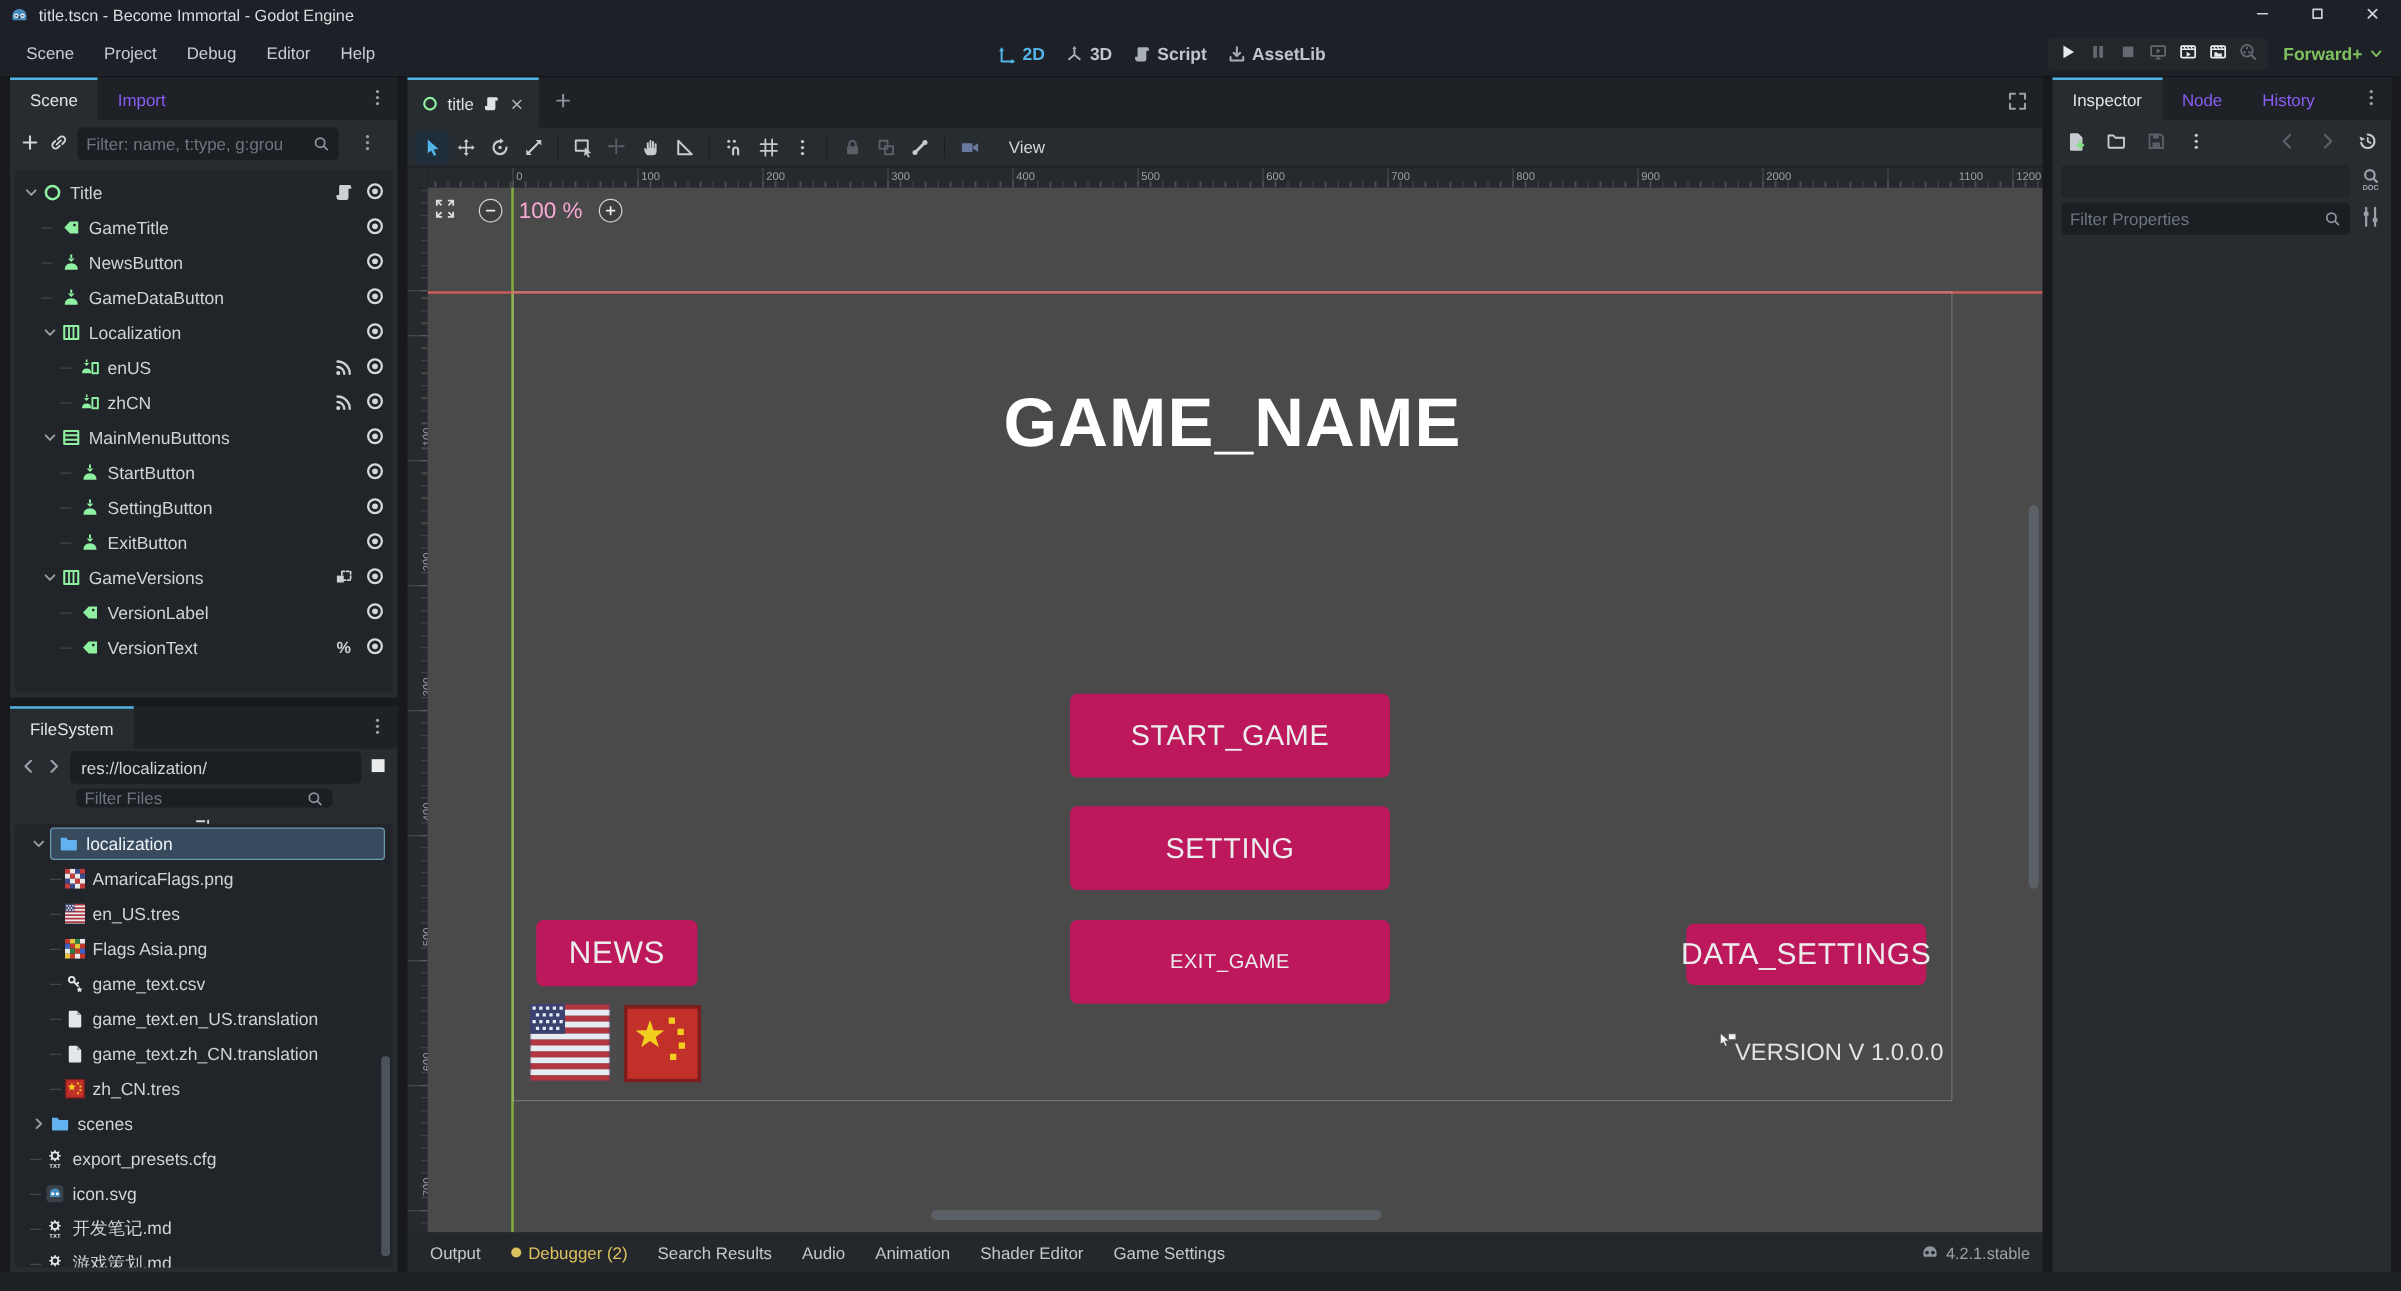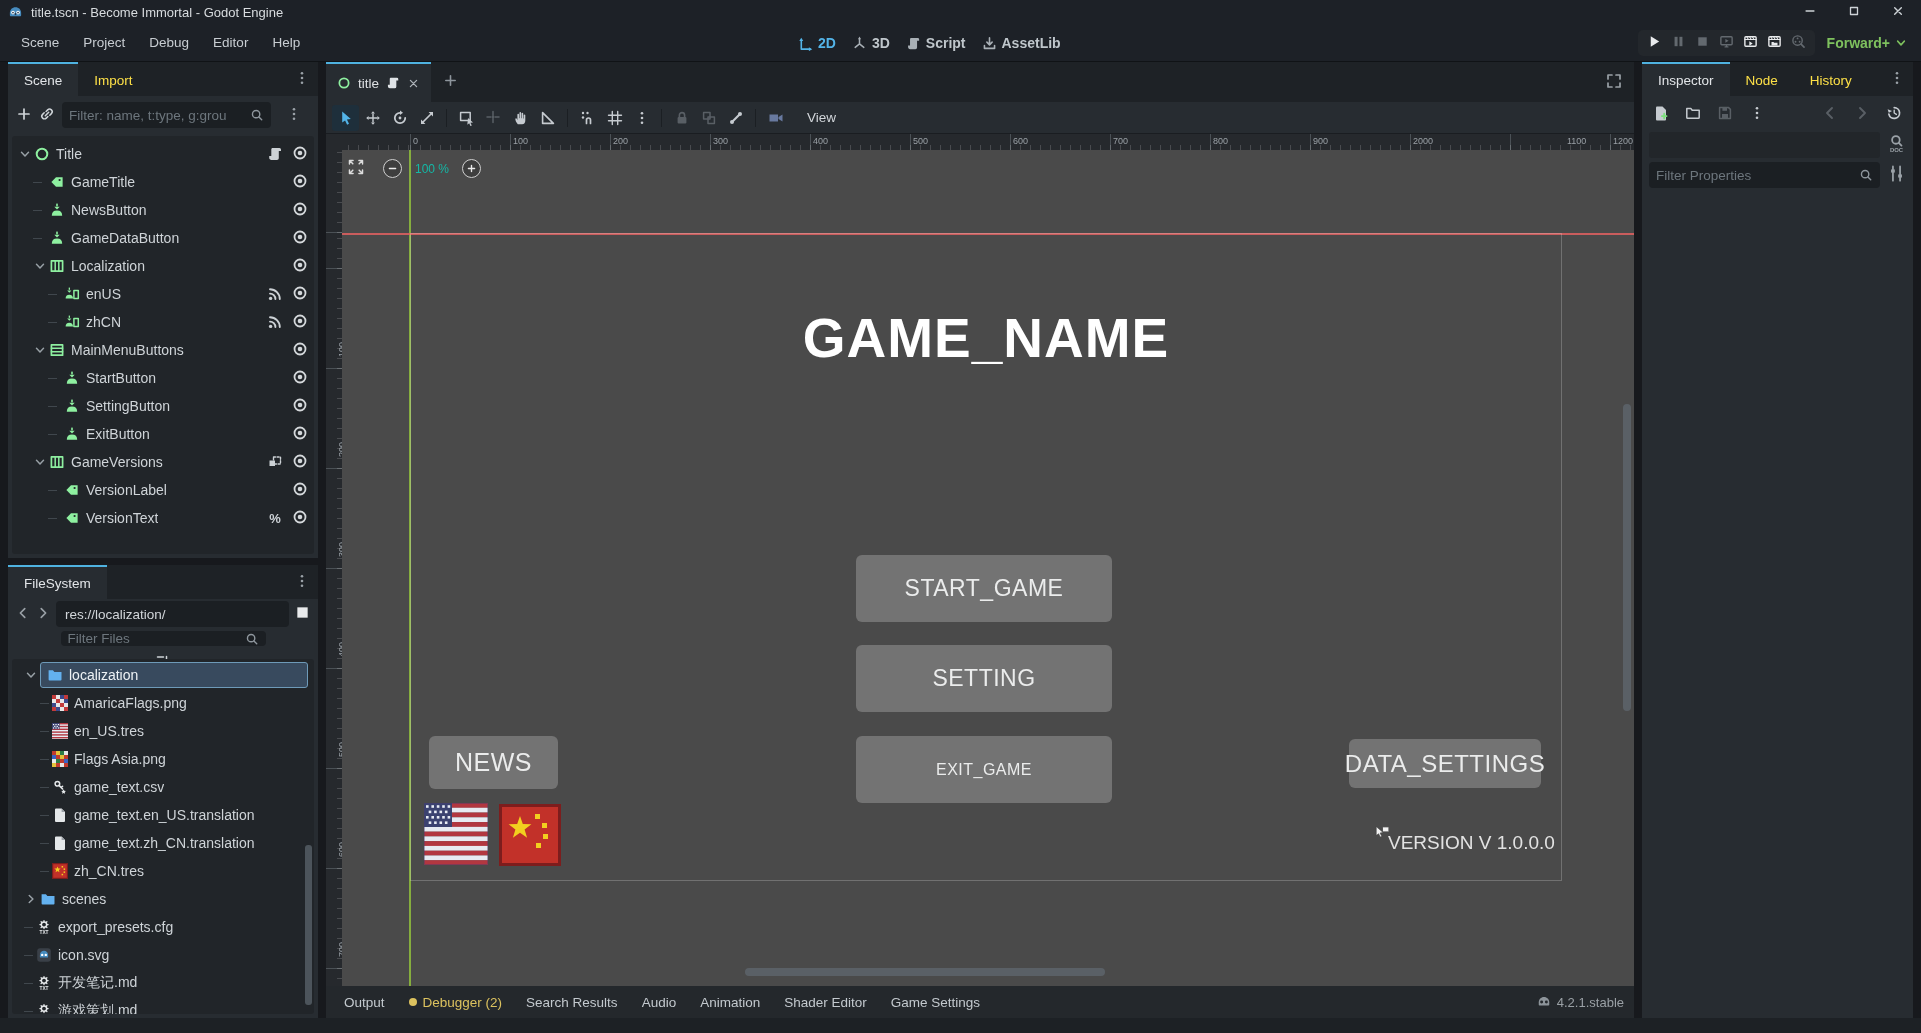--- a/index.html
+++ b/index.html
@@ -33,21 +33,21 @@
   .playbar { position:absolute; right:0; top:0; height:38px; display:flex; align-items:center; gap:12px; padding-right:14px; }
   .play-group { display:flex; align-items:center; gap:9px; background:#23272c; border-radius:5px; padding:4px 9px; }
   .play-btn .icon { width:15px; height:15px; color:#e8eaec; }
   .play-btn.dim .icon { color:#63696f; }
   .renderer { display:flex; align-items:center; gap:5px; color:var(--forward-green); font-weight:bold; font-size:14px; }
   .renderer .icon { width:12px; height:12px; }
 
   
   .panel { position:absolute; background:var(--panel); }
   .dock-tabs { height:34px; background:#1e2226; display:flex; align-items:stretch; }
-  .dock-tab { padding:0 16px; display:flex; align-items:center; font-size:13.5px; color:#fde047; border-top:2px solid transparent; }
+  .dock-tab { padding:0 16px; display:flex; align-items:center; font-size:13.5px; color:#8b5cf6; border-top:2px solid transparent; }
   .dock-tab.active { background:var(--panel); color:#e2e5e8; border-top-color:var(--accent); }
   .dock-menu { margin-left:auto; align-self:center; color:#9aa1a7; padding:0 8px; }
   .filter-box { flex:1; display:flex; align-items:center; background:#1b1f23; border-radius:4px; height:26px; padding:0 7px; min-width:0; }
   .filter-box input { flex:1; background:none; border:none; outline:none; color:#cfd4d8; font-size:13.5px; min-width:0; }
   .filter-box input::placeholder { color:#6d767d; }
   .filter-box .icon { color:#8e969d; width:14px; height:14px; }
 
   
   .left-dock { position:absolute; left:8px; top:62px; width:310px; height:956px; }
   .scene-panel { left:0; top:0; width:310px; height:496px; }
@@ -109,22 +109,22 @@
 
   .canvas { position:absolute; left:342px; top:150px; width:1292px; height:836px; background:var(--canvas-bg); overflow:hidden; }
   .axis-y { position:absolute; left:67px; top:0; width:2px; height:100%; background:var(--axis-y); opacity:.85; }
   .axis-x { position:absolute; left:0; top:83px; width:100%; height:2px; background:var(--axis-x); opacity:.85; }
   .scene-rect { position:absolute; left:68px; top:83px; width:1152px; height:648px; border:1px solid rgba(255,255,255,.22); }
   .canvas-zoom { position:absolute; left:5px; top:8px; display:flex; align-items:center; color:#e4e4e4; }
   .cv-ic { color:#dcdcdc; margin-right:18px; } .cv-ic .icon { width:18px; height:18px; }
   .zoom-btn { width:19px; height:19px; border-radius:50%; background:#3e3e3e; border:1.5px solid #cfcfcf; color:#eaeaea;
     display:flex; align-items:center; justify-content:center; }
   .zoom-btn .icon { width:11px; height:11px; }
-  .zoom-lbl { margin:0 13px; font-size:12px; color:#14b8a6; }
-  .g-btn { position:absolute; background:#737373; border-radius:6px; color:#ebecec; display:flex; align-items:center; justify-content:center; letter-spacing:.5px; }
+  .zoom-lbl { margin:0 13px; font-size:18px; color:#f9a8d4; }
+  .g-btn { position:absolute; background:#be185d; border-radius:6px; color:#ebecec; display:flex; align-items:center; justify-content:center; letter-spacing:.5px; }
   .game-title { position:absolute; left:0; width:100%; top:72px; text-align:center; color:#fff; font-size:55px; font-weight:600; letter-spacing:1px; }
   .version-txt { position:absolute; left:977px; top:598px; font-size:19px; color:#e3e3e3; }
   .drag-cursor { position:absolute; left:962px; top:591px; width:18px; height:18px; }
   .flag { position:absolute; }
   .flag svg { width:100%; height:100%; display:block; }
   .hscroll { position:absolute; left:403px; bottom:10px; width:360px; height:8px; background:#5d646b; border-radius:4px; opacity:.85; }
   .vscroll { position:absolute; right:3px; top:254px; width:8px; height:307px; background:#5d646b; border-radius:4px; opacity:.85; }
 
   .bottom-tabs { position:absolute; left:326px; top:986px; width:1308px; height:32px; background:#24282c;
     display:flex; align-items:center; padding:0 10px 0 8px; gap:4px; font-size:13.5px; color:#c3c9ce; }

